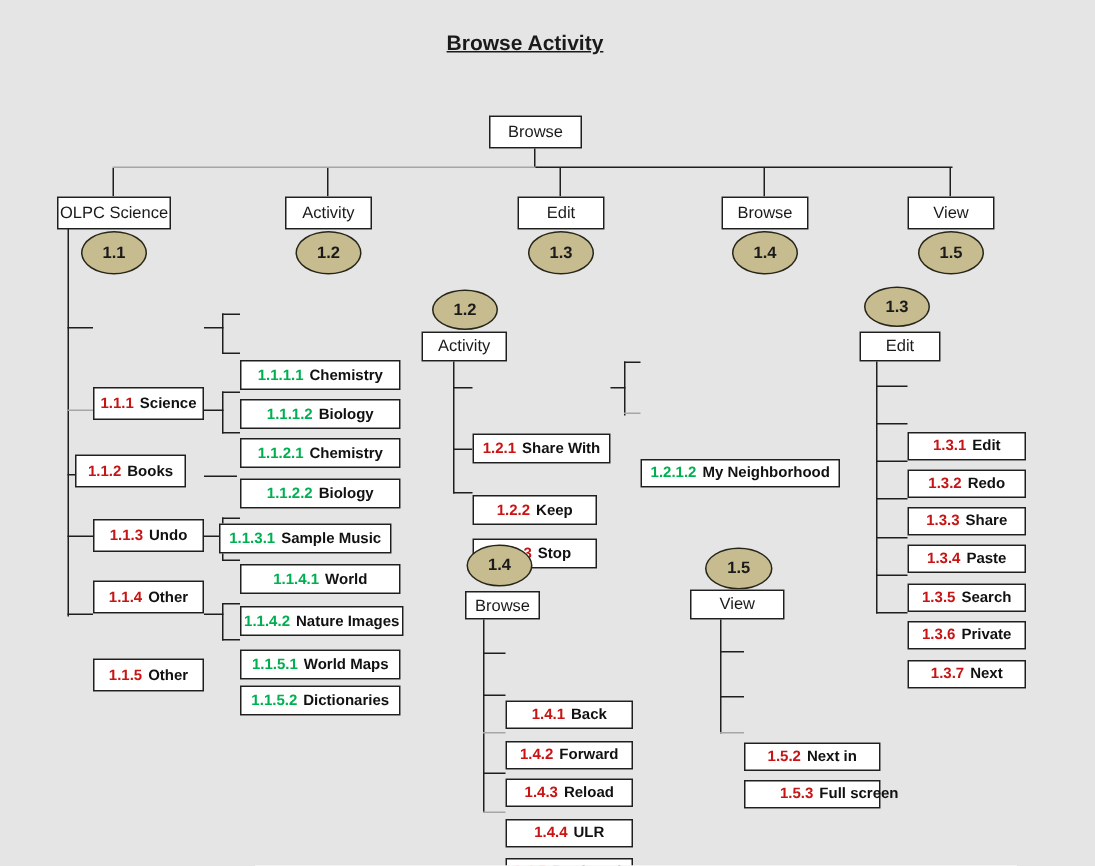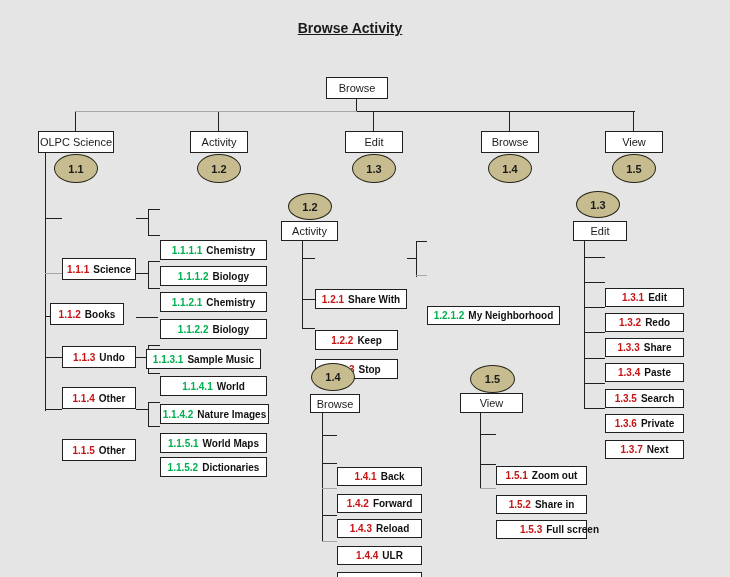--- a/index.html
+++ b/index.html
@@ -281,26 +281,22 @@
     <span>1.5</span>
   </div>
   <div class="hbox" style="left:460px;top:393px;width:63px;height:20px;">
     <span>View</span>
   </div>
   <div class="lv" style="left:480px;top:413px;height:76px;"></div>
   <div class="lh" style="left:480px;top:434px;width:16px;"></div>
   <div class="lh" style="left:480px;top:464px;width:16px;"></div>
   <div class="lh gray" style="left:480px;top:488px;width:16px;"></div>
 
-  <div class="item" style="left:496px;top:426px;width:91px;height:19px;">
-    <span class="num">1.5.1</span>
-    <span class="lbl">Zoom out</span>
-  </div>
   <div class="item" style="left:496px;top:455px;width:91px;height:19px;">
     <span class="num">1.5.2</span>
-    <span class="lbl">Share in</span>
+    <span class="lbl">Next in</span>
   </div>
   <div class="item" style="left:496px;top:480px;width:91px;height:19px;padding-left:36px;">
     <span class="num">1.5.3</span>
     <span class="lbl">Full screen</span>
   </div>
 
 </div>
 
 </body></html>

